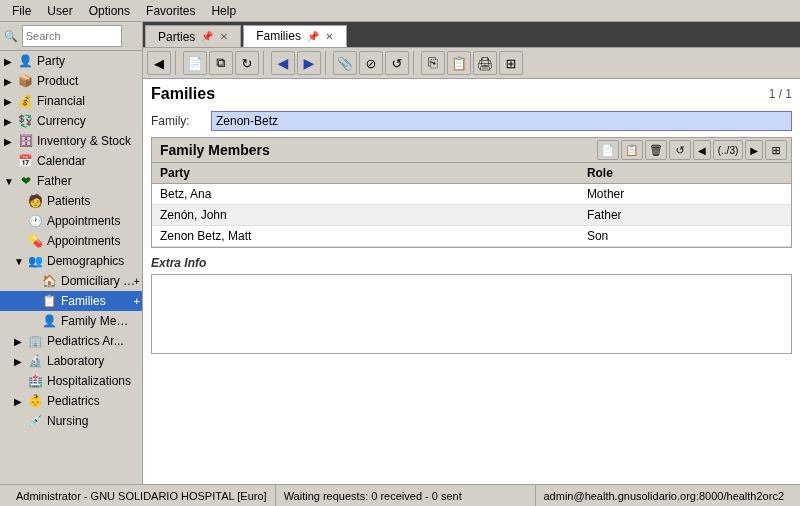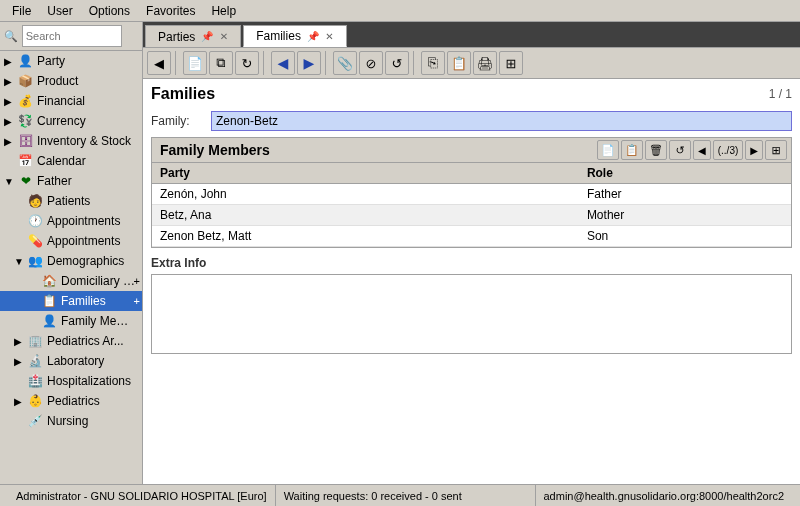--- a/index.html
+++ b/index.html
@@ -64,21 +64,21 @@
     .nav-btn-text { font-size: 10px; padding: 0 4px; height: 20px; display: flex; align-items: center; background: #d4d0c8; border: 1px solid #a0a0a0; cursor: pointer; border-radius: 2px; }
 
     table { width: 100%; border-collapse: collapse; font-size: 12px; }
     table thead tr { background: #d4d0c8; }
     table thead th { text-align: left; padding: 3px 8px; border-bottom: 1px solid #a0a0a0; font-weight: bold; }
     table tbody tr { background: #fff; }
     table tbody tr:nth-child(even) { background: #f0f0f0; }
     table tbody td { padding: 3px 8px; border-bottom: 1px solid #e0e0e0; }
 
     
-    .extra-section { margin-top: 1px; }
+    .extra-section { margin-top: 1px; font-style: italic; }
     .extra-box { border: 1px solid #a0a0a0; height: 80px; background: #fff; }
 
     
     .statusbar { height: 22px; background: #d4d0c8; border-top: 1px solid #a0a0a0; display: flex; align-items: center; padding: 0 8px; font-size: 11px; gap: 0; }
     .statusbar-section { padding: 0 8px; border-right: 1px solid #a0a0a0; height: 100%; display: flex; align-items: center; }
     .statusbar-section:last-child { border-right: none; margin-left: auto; }
 
     
     .icon-party { color: #c86400; }
     .icon-product { color: #006400; }
@@ -300,26 +300,26 @@
           </div>
           <table>
             <thead>
               <tr>
                 <th>Party</th>
                 <th>Role</th>
               </tr>
             </thead>
             <tbody id="family-table-body">
             <tr>
+                  <td>Betz, Ana</td>
+                  <td>Mother</td>
+                </tr>
+                <tr>
                   <td>Zenón, John</td>
                   <td>Father</td>
-                </tr>
-                <tr>
-                  <td>Betz, Ana</td>
-                  <td>Mother</td>
                 </tr>
                 <tr>
                   <td>Zenon Betz, Matt</td>
                   <td>Son</td>
                 </tr>
               </tbody>
           </table>
         </div>
 
         <div class="extra-section">

